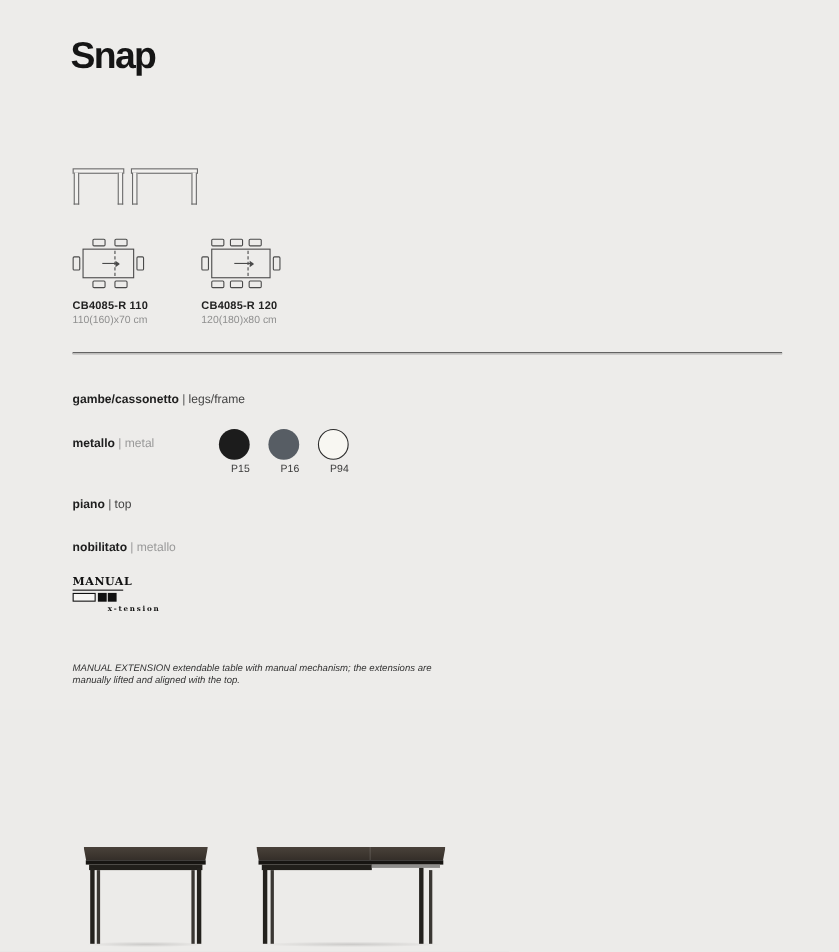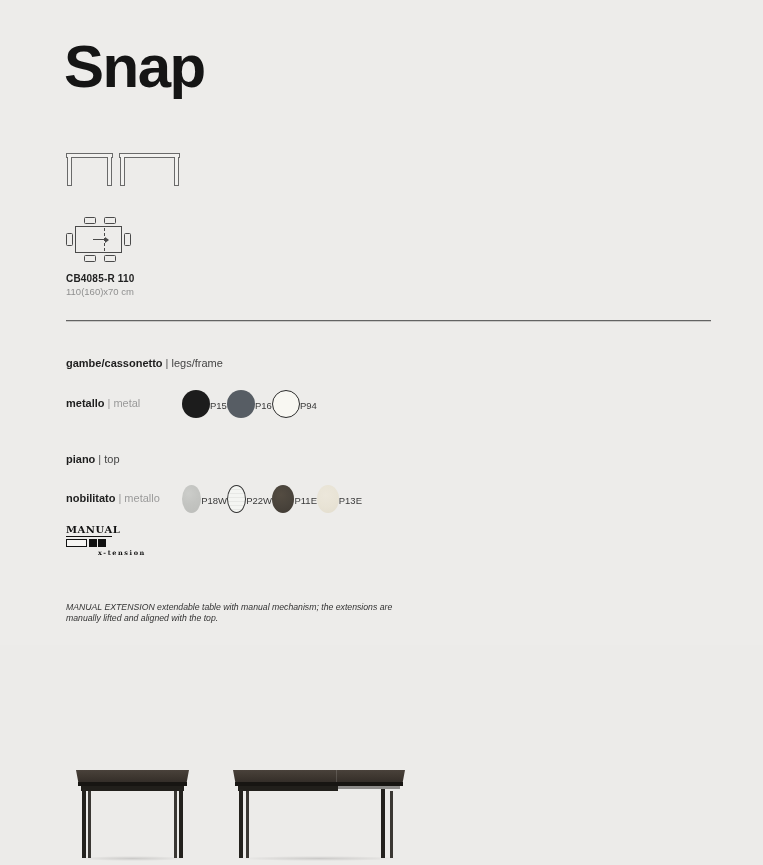--- a/index.html
+++ b/index.html
@@ -6,21 +6,21 @@
   html,body { background:#e4e3e1; }
   body { font-family:"Liberation Sans", sans-serif; }
   #page {
     position:relative; width:763px; height:865px;
     background:#edecea; overflow:hidden; margin:0 auto;
     color:#2b2b2b;
   }
   
   .title {
     position:absolute; left:64px; top:32px;
-    font-size:60px; font-weight:700; letter-spacing:-1.5px; color:#151515;
+    font-size:34px; font-weight:700; letter-spacing:-1.5px; color:#151515;
   }
   
   .sideviews { position:absolute; left:66px; top:153px; display:flex; gap:6px; }
   .sv { position:relative; height:33px; }
   .sv .sv-top {
     position:absolute; left:0; right:0; top:0; height:5px;
     border:1px solid #6a6a6a; background:#f2f1ef;
   }
   .sv .sv-leg {
     position:absolute; top:4px; bottom:0; width:5px;
@@ -65,21 +65,21 @@
   
   .divider { position:absolute; left:66px; top:320px; width:645px; height:2px; background:#636363; border-bottom:1px solid #c9c8c6; }
   
   .sec-head { position:absolute; left:66px; font-size:11px; color:#444; }
   .sec-head .it { font-weight:700; color:#1e1e1e; }
   .sec-head .sep { margin:0 3px; color:#555; }
   .row-label { position:absolute; left:66px; font-size:11px; color:#9a9a9a; }
   .row-label .it { font-weight:700; color:#1e1e1e; }
   .row-label .sep { margin:0 3px; }
   .swatch-strip { position:absolute; left:182px; display:flex; }
-  .sw-col { width:45px; display:flex; flex-direction:row; align-items:center; }
+  .sw-col { width:45px; display:flex; flex-direction:column; align-items:flex-end; }
   .sw-circle { width:28px; height:28px; border-radius:50%; }
   .sw-label { margin-top:3px; font-size:9.5px; color:#3a3a3a; }
   .sw-p15 { background:#1c1c1c; }
   .sw-p16 { background:#575d64; }
   .sw-p94 { background:#f8f7f2; border:1px solid #2c2c2c; }
   .sw-p18w { background:radial-gradient(circle at 35% 30%, #cccdca 0%, #c3c4c1 45%, #bcbdba 100%); }
   .sw-p22w {
     background:repeating-linear-gradient(180deg, #f4f5f2 0 3px, #e7e8e5 3px 4px);
     border:1.5px solid #333;
   }
@@ -158,20 +158,44 @@
         </div>
         <div class="chair-row bot g8" style="margin-left:18px;">
           <div class="chair-h"></div>
           <div class="chair-h"></div>
         </div>
       </div>
       <div class="tv-code">CB4085-R 110</div>
       <div class="tv-size">110(160)x70 cm</div>
     </div>
 
+    <div class="tv-block b2">
+      <div class="tv-diagram">
+        <div class="chair-row top g4">
+          <div class="chair-h"></div>
+          <div class="chair-h"></div>
+          <div class="chair-h"></div>
+        </div>
+        <div class="tv-mid">
+          <div class="chair-v l"></div>
+          <div class="tv-table s120">
+            <div class="tv-dash"></div>
+            <div class="tv-arrow"></div>
+          </div>
+          <div class="chair-v r"></div>
+        </div>
+        <div class="chair-row bot g4">
+          <div class="chair-h"></div>
+          <div class="chair-h"></div>
+          <div class="chair-h"></div>
+        </div>
+      </div>
+      <div class="tv-code">CB4085-R 120</div>
+      <div class="tv-size">120(180)x80 cm</div>
+    </div>
 
 
   </div>
 
   <div class="divider"></div>
 
   <div class="sec-head" style="top:357px;">
     <span class="it">gambe/cassonetto</span><span class="sep">|</span><span>legs/frame</span>
   </div>
 
@@ -192,38 +216,20 @@
       <div class="sw-label">P94</div>
     </div>
   </div>
 
   <div class="sec-head" style="top:453px;">
     <span class="it">piano</span><span class="sep">|</span><span>top</span>
   </div>
 
   <div class="row-label" style="top:492px;">
     <span class="it">nobilitato</span><span class="sep">|</span><span>metallo</span>
-  </div>
-  <div class="swatch-strip" style="top:485px;">
-    <div class="sw-col">
-      <div class="sw-circle sw-p18w"></div>
-      <div class="sw-label">P18W</div>
-    </div>
-    <div class="sw-col">
-      <div class="sw-circle sw-p22w"></div>
-      <div class="sw-label">P22W</div>
-    </div>
-    <div class="sw-col">
-      <div class="sw-circle sw-p11e"></div>
-      <div class="sw-label">P11E</div>
-    </div>
-    <div class="sw-col">
-      <div class="sw-circle sw-p13e"></div>
-      <div class="sw-label">P13E</div>
-    </div>
   </div>
 
   <div class="mech">
     <span class="mech-name">MANUAL</span>
     <div class="mech-boxes">
       <div class="mech-box-open"></div>
       <div class="mech-box-fill"></div>
       <div class="mech-box-fill"></div>
     </div>
     <span class="mech-sub">x-tension</span>

